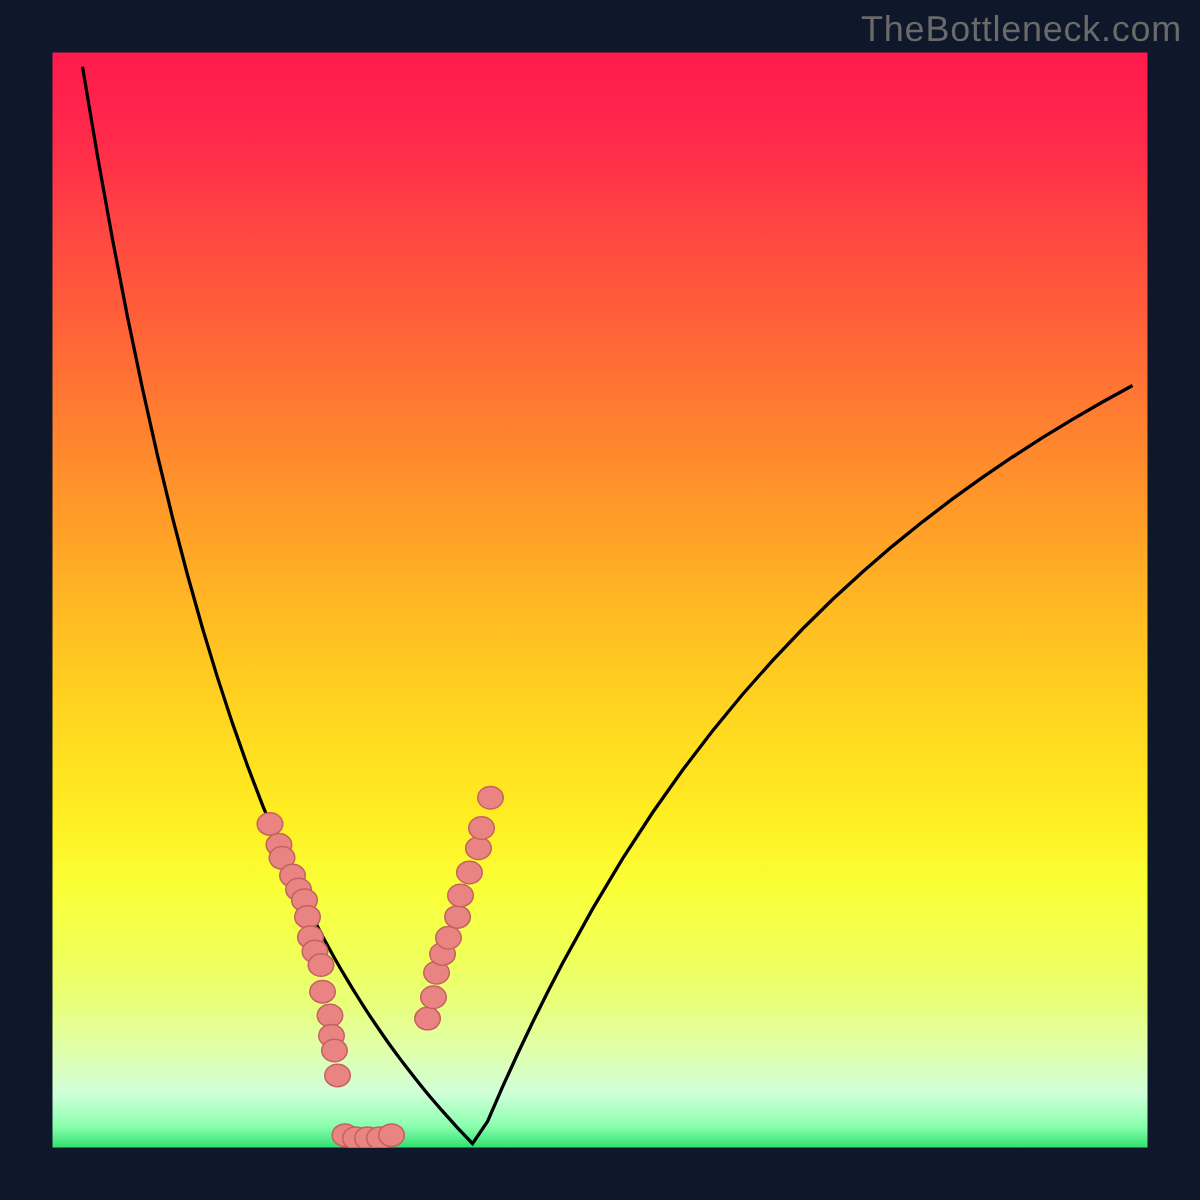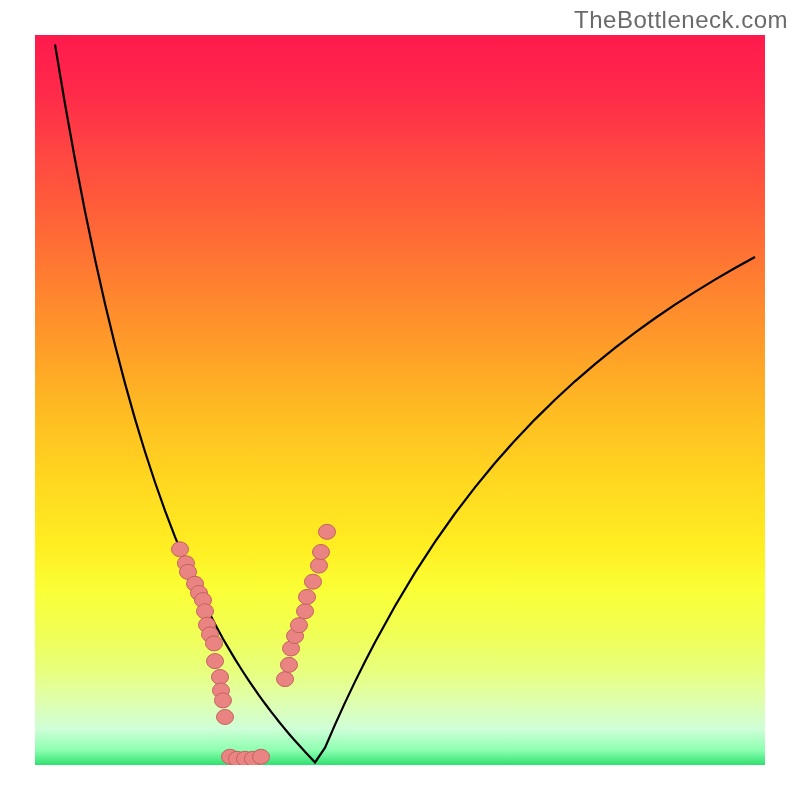--- a/index.html
+++ b/index.html
@@ -10,21 +10,21 @@
     overflow: hidden;
     background: #000;
     font-family: Arial, Helvetica, sans-serif;
   }
   .frame {
     position: absolute;
     top: 0;
     left: 0;
     width: 800px;
     height: 800px;
-    background: #ffffff;
+    background: #0f172a;
   }
   .plot-area {
     position: absolute;
     top: 35px;
     left: 35px;
     width: 730px;
     height: 730px;
     background: linear-gradient(to bottom,
       #ff1a4d 0%,
       #ff2a4a 8%,

